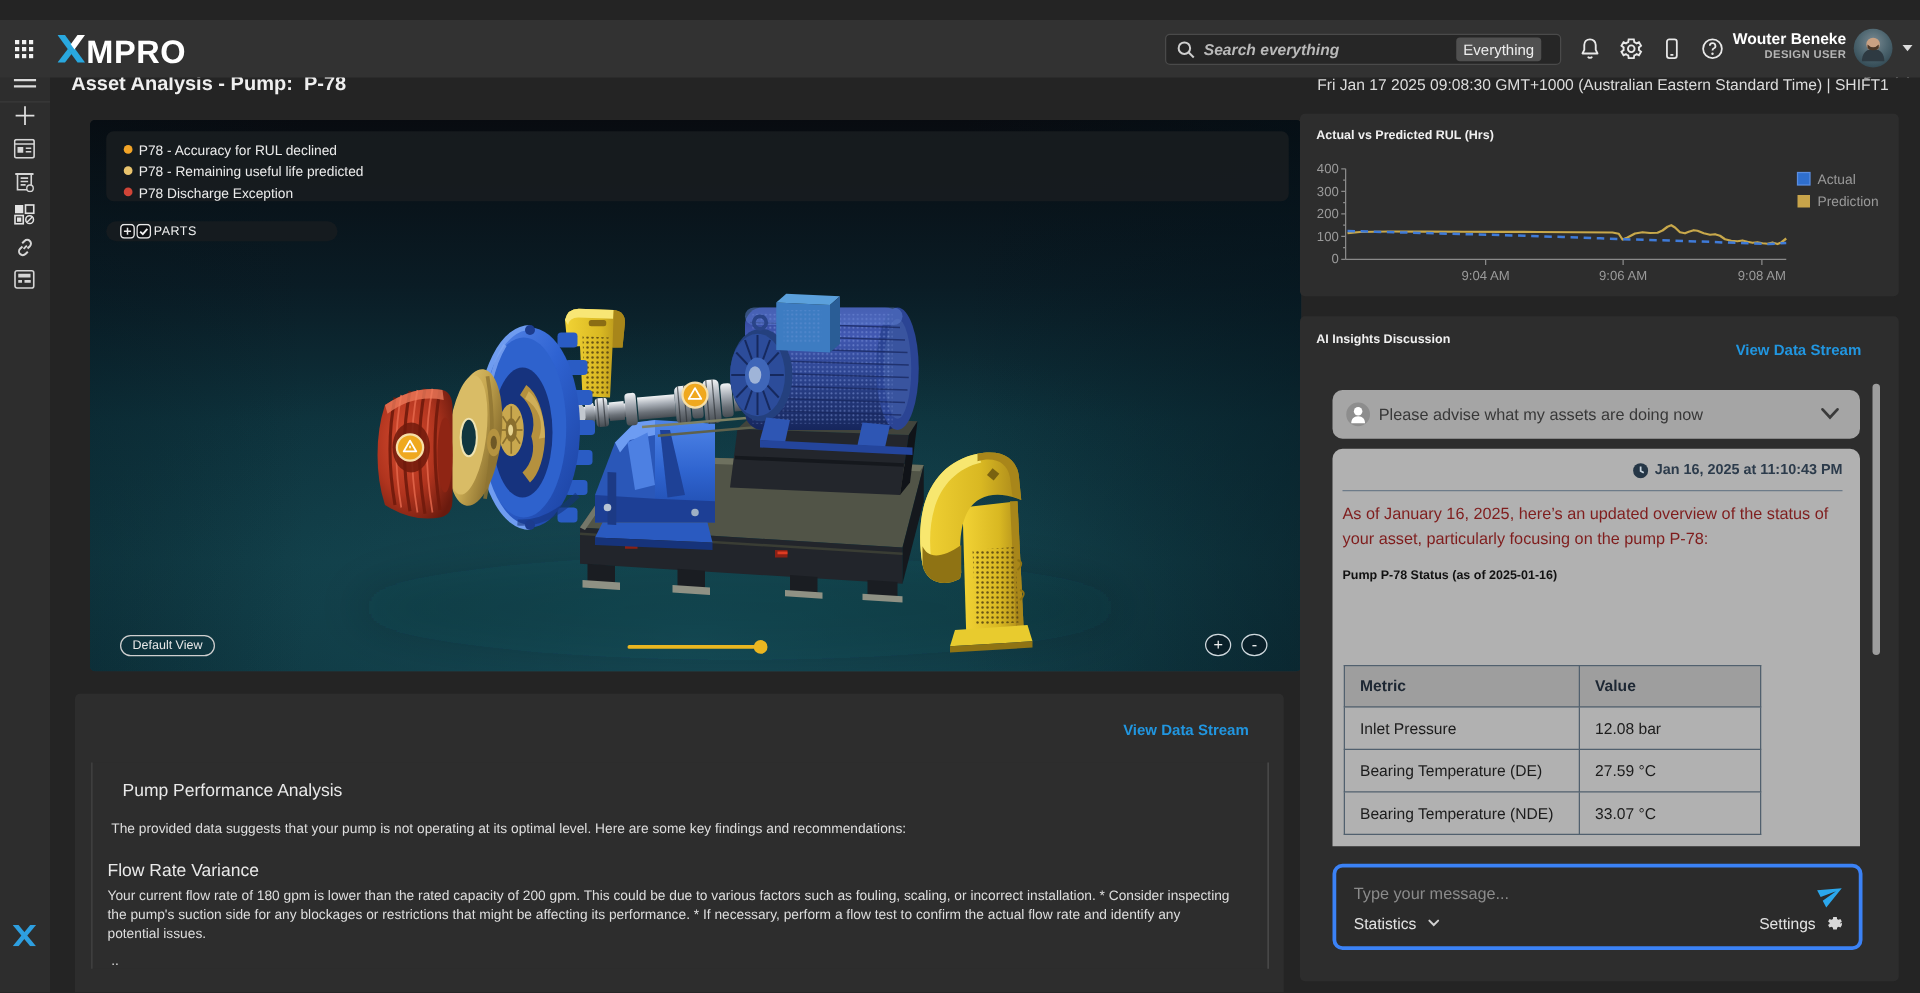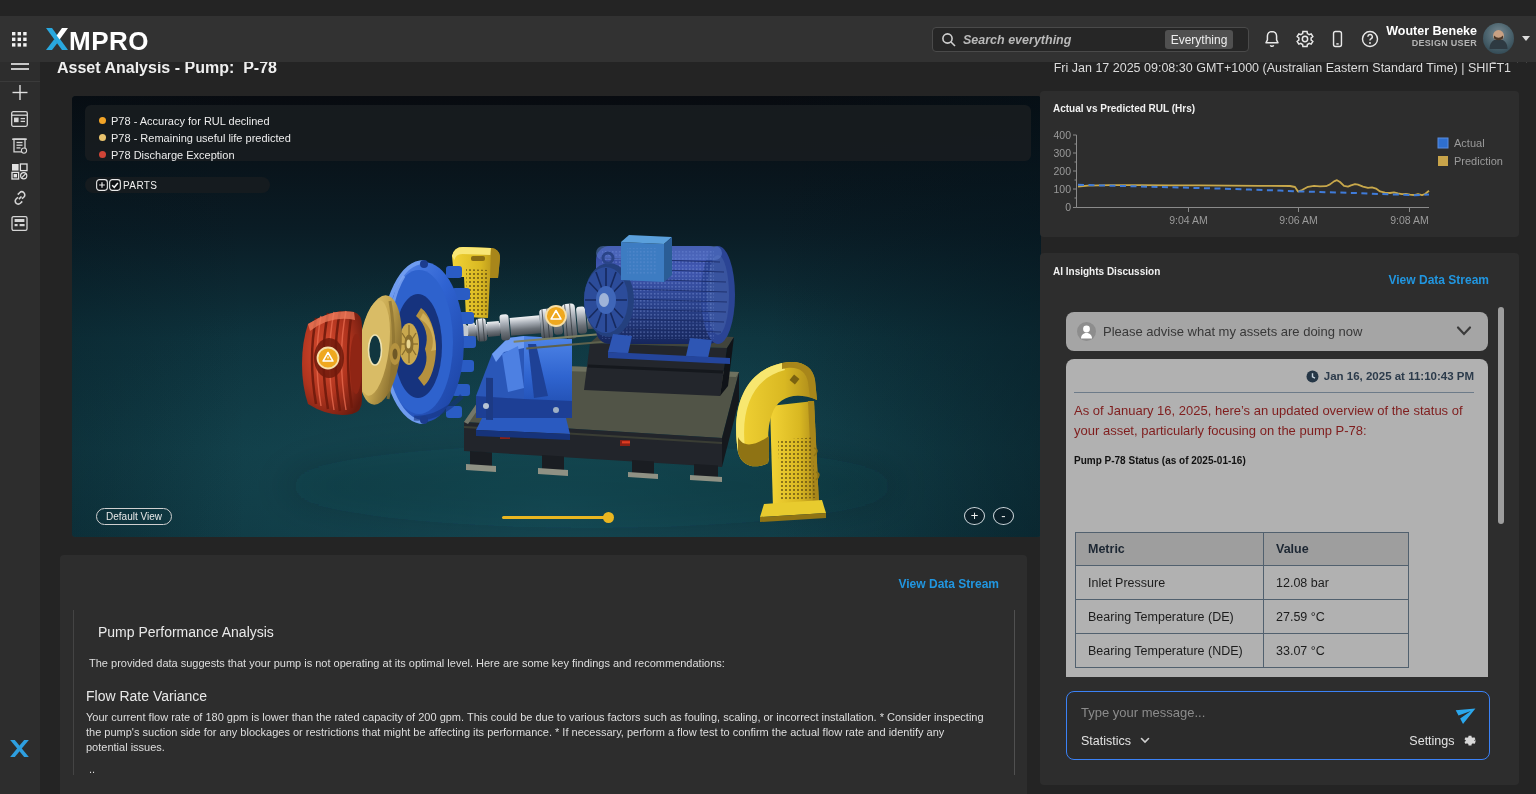--- a/index.html
+++ b/index.html
@@ -69,21 +69,21 @@
   #rcard { position:absolute; left:26px; top:106px; width:422px; height:318px; background:#b1b1b1; border-radius:8px 8px 0 0; overflow:hidden; }
   #tstamp { position:absolute; right:14px; top:11px; font-size:11.5px; font-weight:bold; color:#2c3b4b; }
   #tdiv { position:absolute; left:8px; right:14px; top:33px; height:1px; background:#6d7b89; }
   #rpara { position:absolute; left:8px; top:42px; width:400px; font-size:13px; line-height:20px; color:#7f1d1d; }
   #rhead { position:absolute; left:8px; top:96px; font-size:10px; font-weight:bold; color:#111; }
   table#mtable { position:absolute; left:9px; top:128px; width:334px; border-collapse:collapse; font-size:12.5px; color:#1c1c1c;margin-top:45px; }
   table#mtable th { background:#9e9e9e; text-align:left; font-size:12.5px; color:#1d2733; height:33px; padding:0 0 0 12px; }
   table#mtable td { height:34px; padding:0 0 0 12px; }
   table#mtable th, table#mtable td { border:1.5px solid #51606e; }
   #aiscroll { position:absolute; left:458px; top:54px; width:6px; height:217px; background:#9d9d9d; border-radius:3px; }
-  #inputbox { position:absolute; left:26px; top:438px; width:424px; height:69px; border:1px solid #3b82f6; border-radius:8px; background:#2b2b2b; }
+  #inputbox { position:absolute; left:26px; top:438px; width:424px; height:69px; border:3px solid #3b82f6; border-radius:8px; background:#2b2b2b; }
   #typeph { position:absolute; left:14px; top:13px; font-size:13px; color:#8b8b8b; }
   #stats { position:absolute; left:14px; bottom:11px; font-size:12.5px; color:#e2e2e2; }
   #setts { position:absolute; right:12px; bottom:11px; font-size:12.5px; color:#e2e2e2; }
 
   
   #asttl { position:absolute; left:13px; top:16px;margin-top:44px; }
   #aslink { position:absolute; right:28px; top:22px; }
   #asbox { position:absolute; left:13px; top:55px; width:942px; height:165px; border-left:1px solid #444; border-right:1px solid #505050; background:#2d2d2d; }
   .ash { color:#e9e9e9; font-size:14px; }
   .asp { color:#dedede; font-size:11px; line-height:15px; }

